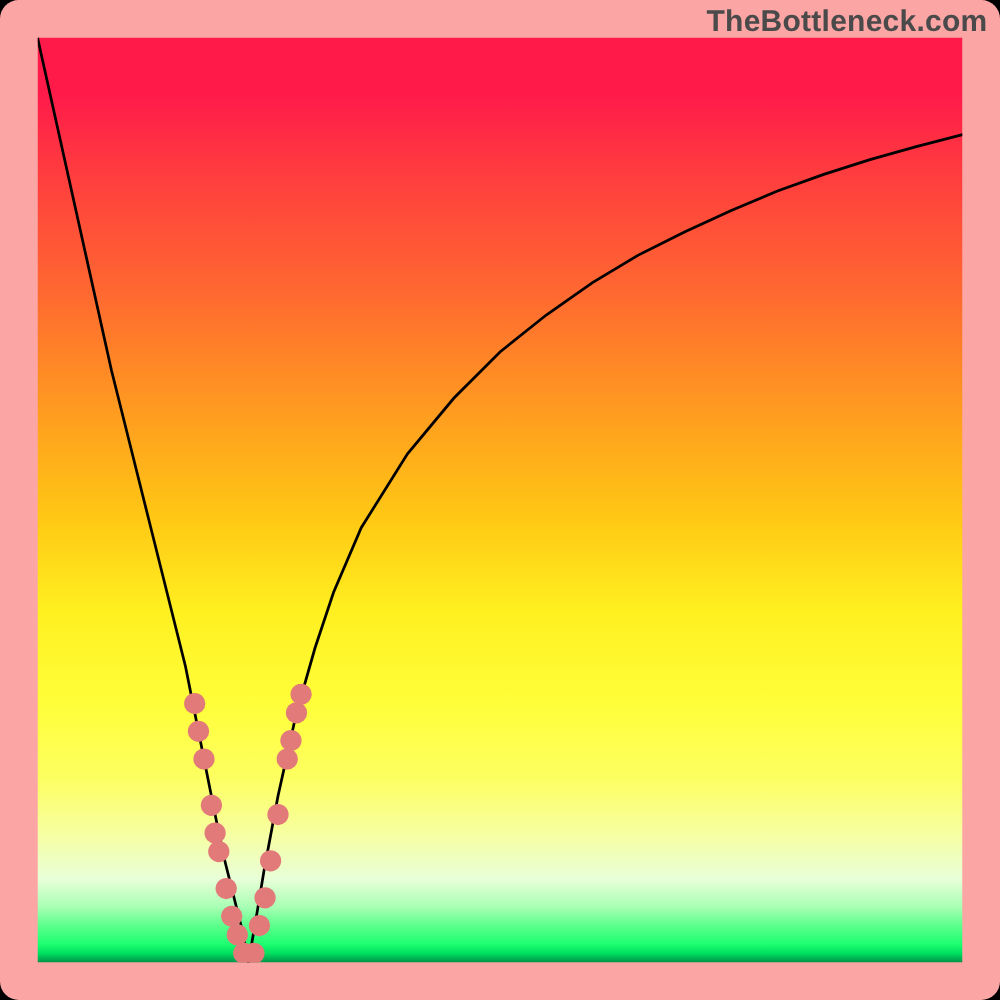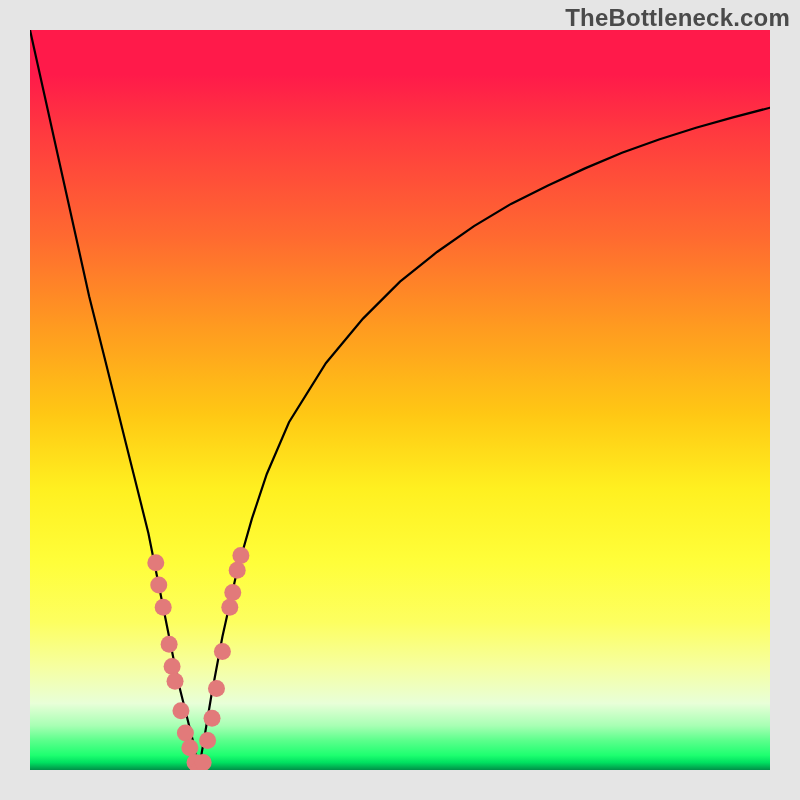--- a/index.html
+++ b/index.html
@@ -8,21 +8,22 @@
     width: 800px;
     height: 800px;
     overflow: hidden;
     background: #000;
     font-family: Arial, Helvetica, sans-serif;
   }
   .frame {
     position: relative;
     width: 800px;
     height: 800px;
-    background: #e5e5e5;
+    background: #fca5a5;
+    border-radius: 15px;
   }
   .watermark {
     position: absolute;
     top: 4px;
     right: 10px;
     color: #4a4a4a;
     font-size: 24px;
     font-weight: 600;
     letter-spacing: 0.2px;
     user-select: none;

